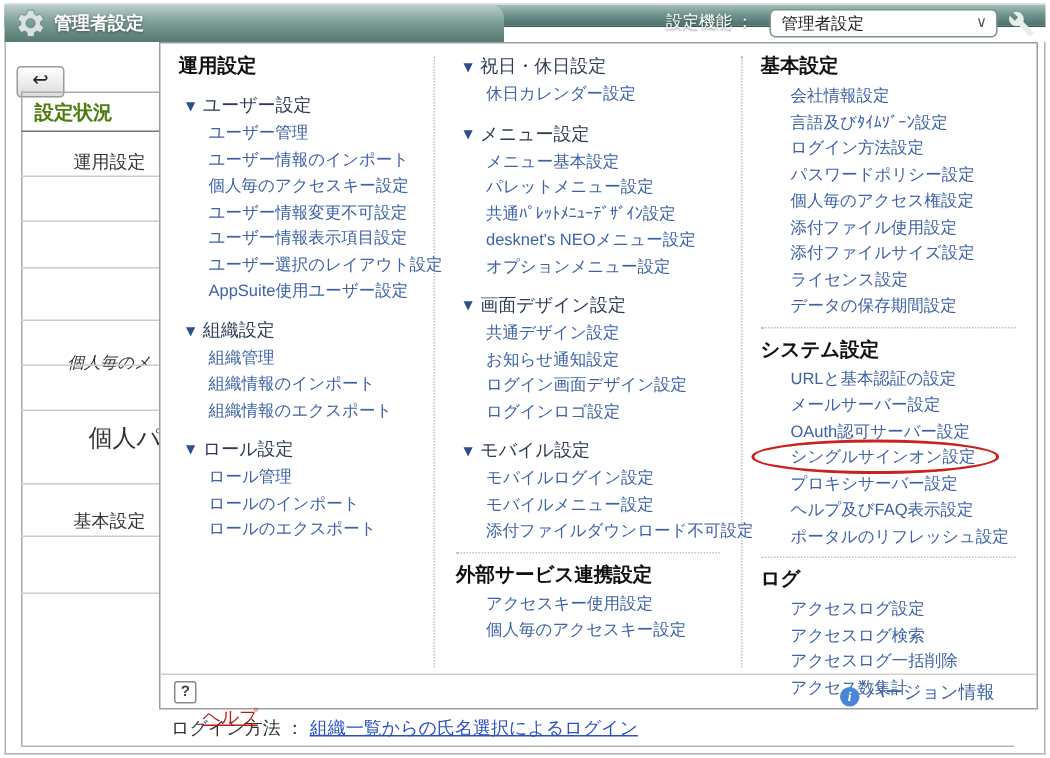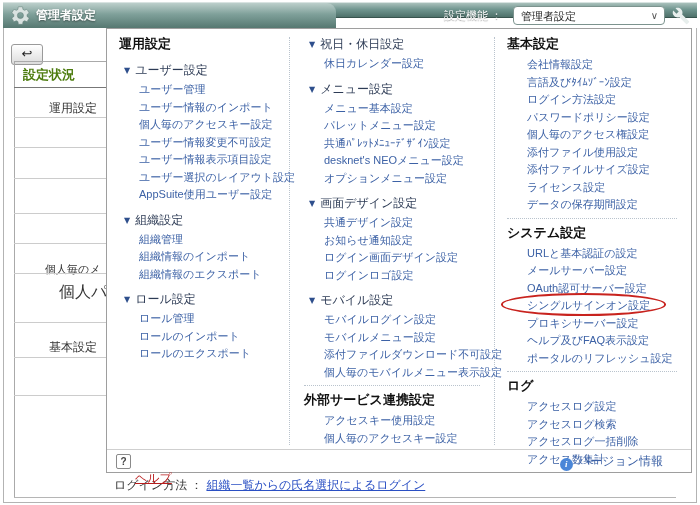--- a/index.html
+++ b/index.html
@@ -97,21 +97,21 @@
   <div class="pagebody">
 
     <div class="back-btn">↩</div>
 
     <div class="sb-vline"></div>
     <div class="sb-line" style="top:33px;background:#aaaaaa;"></div>
     <div class="sb-heading">設定状況</div>
     <div class="sb-line" style="top:59px;background:#777777;"></div>
 
     <span class="sb-label" style="left:45px;top:72px;font-size:12px;max-width:57px;">運用設定</span>
-    <span class="sb-label" style="left:41px;top:234px;font-size:11px;max-width:61px;">個人毎のメ</span>
+    <span class="sb-label" style="left:41px;top:206px;font-size:11px;max-width:61px;font-style:italic;">個人毎のメ</span>
     <span class="sb-label" style="left:55px;top:254px;font-size:16px;max-width:47px;">個人パレ</span>
     <span class="sb-label" style="left:45px;top:311px;font-size:12px;max-width:57px;">基本設定</span>
 
     <div class="sb-line" style="top:89px;"></div>
     <div class="sb-line" style="top:119px;"></div>
     <div class="sb-line" style="top:150px;"></div>
     <div class="sb-line" style="top:185px;"></div>
     <div class="sb-line" style="top:215px;"></div>
     <div class="sb-line" style="top:245px;"></div>
     <div class="sb-line" style="top:294px;"></div>
@@ -157,21 +157,20 @@
           <div class="link-row"><span class="mlink">オプションメニュー設定</span></div>
           <div class="sec-head"><span class="tri">▼</span><span class="sec-label">画面デザイン設定</span></div>
           <div class="link-row"><span class="mlink">共通デザイン設定</span></div>
           <div class="link-row"><span class="mlink">お知らせ通知設定</span></div>
           <div class="link-row"><span class="mlink">ログイン画面デザイン設定</span></div>
           <div class="link-row"><span class="mlink">ログインロゴ設定</span></div>
           <div class="sec-head"><span class="tri">▼</span><span class="sec-label">モバイル設定</span></div>
           <div class="link-row"><span class="mlink">モバイルログイン設定</span></div>
           <div class="link-row"><span class="mlink">モバイルメニュー設定</span></div>
           <div class="link-row"><span class="mlink">添付ファイルダウンロード不可設定</span></div>
-          <div class="link-row"><span class="mlink">個人毎のモバイルメニュー表示設定</span></div>
           <div class="dotted-div"></div>
           <div class="col-title">外部サービス連携設定</div>
           <div class="link-row"><span class="mlink">アクセスキー使用設定</span></div>
           <div class="link-row"><span class="mlink">個人毎のアクセスキー設定</span></div>
         </div>
       <div class="menu-col c3">
           <div class="col-title">基本設定</div>
           <div class="link-row"><span class="mlink">会社情報設定</span></div>
           <div class="link-row"><span class="mlink">言語及びﾀｲﾑｿﾞｰﾝ設定</span></div>
           <div class="link-row"><span class="mlink">ログイン方法設定</span></div>

